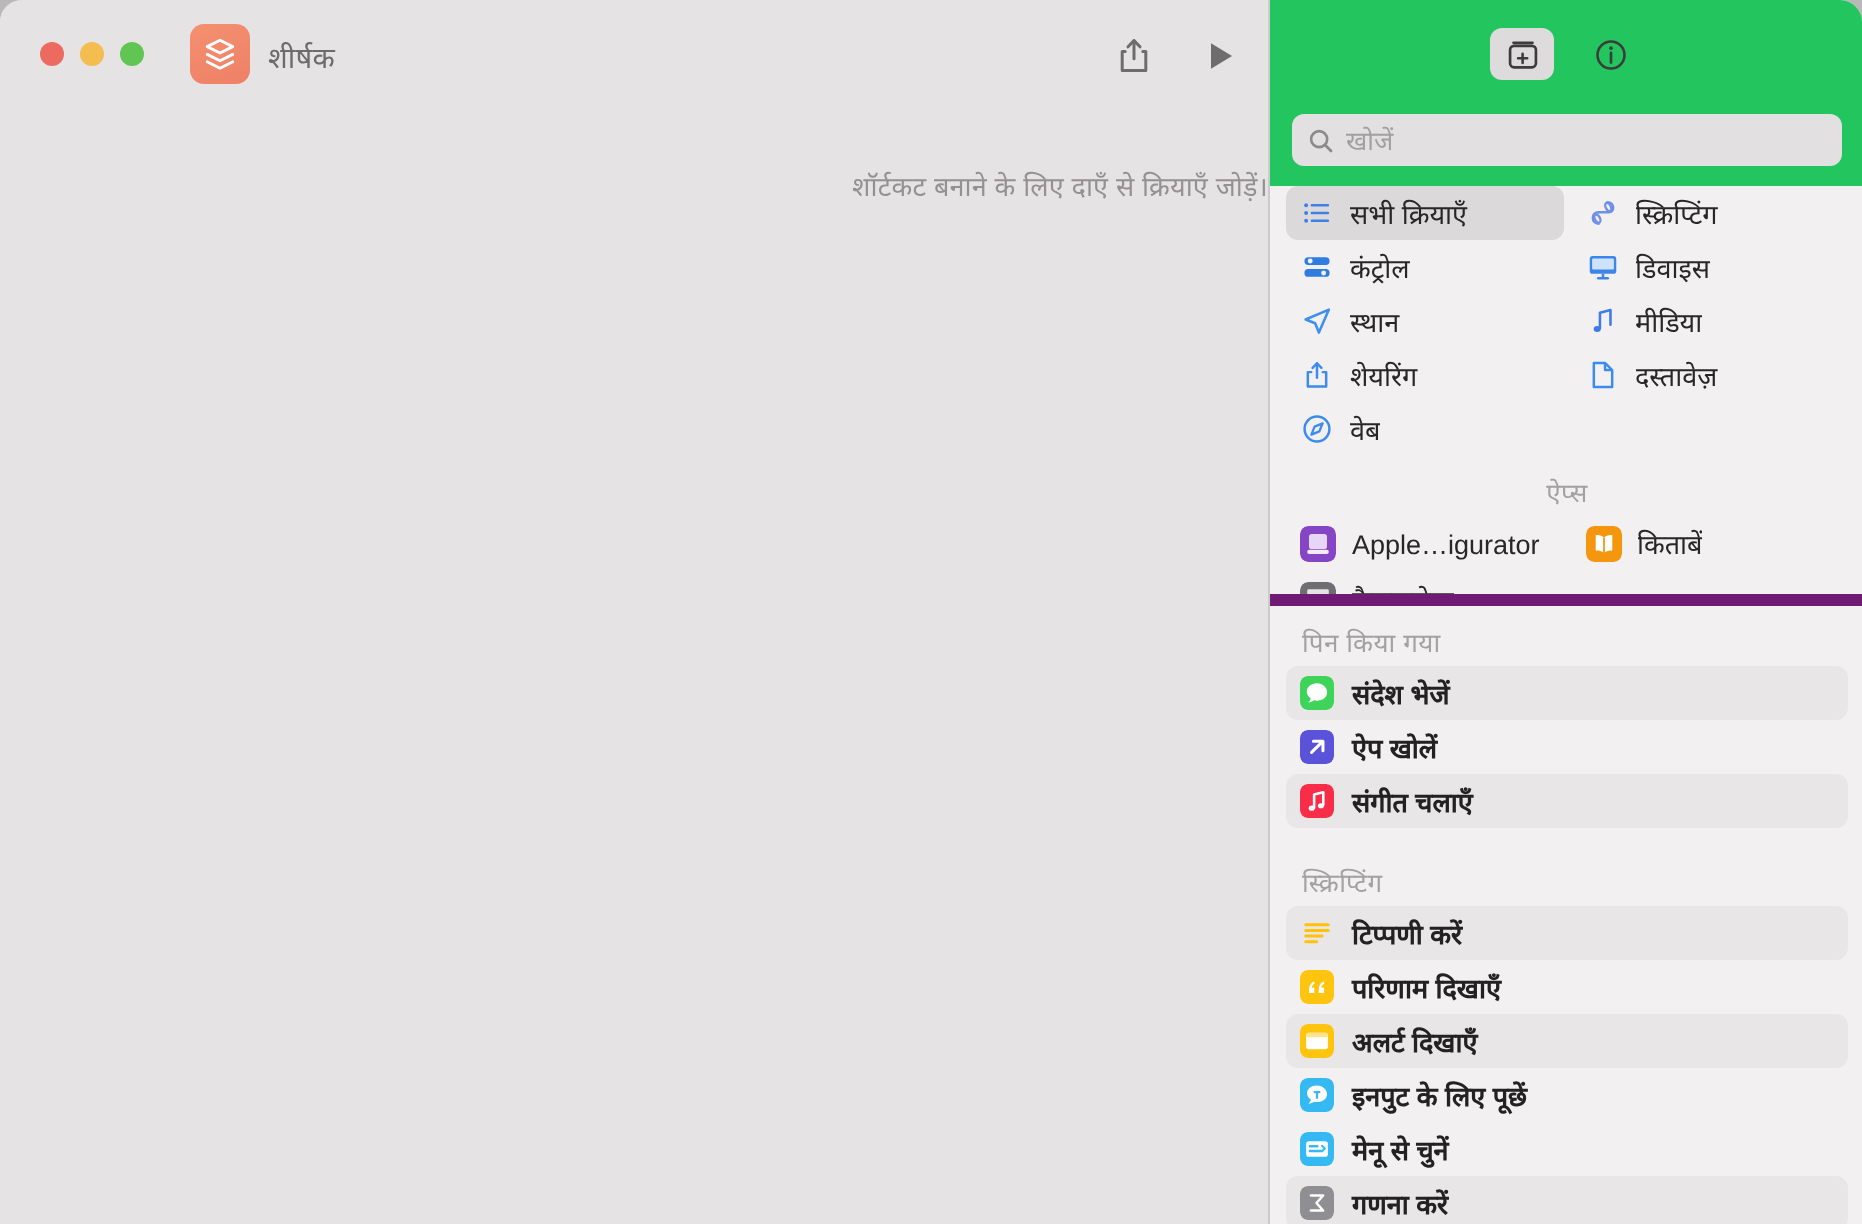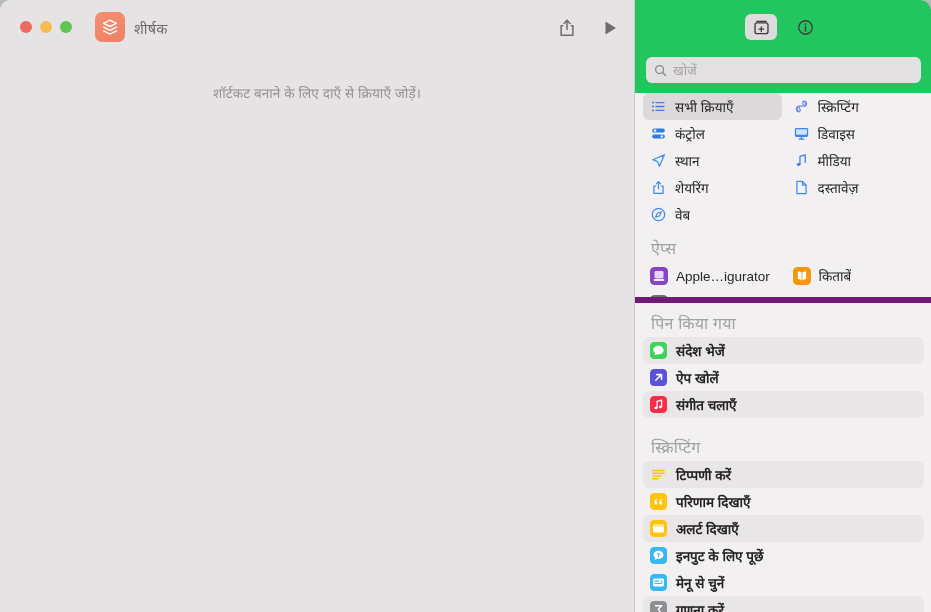--- a/index.html
+++ b/index.html
@@ -97,21 +97,21 @@
     position: absolute;
     top: 52px; left: 0;
     width: 100%;
     height: 560px;
     background: #e6e3e4;
   }
   #empty-msg {
     position: absolute;
     top: 32px;
     width: 100%;
-    text-align: center;
+    text-align: right;
     font-size: 13.5px;
     color: #949192;
     letter-spacing: .1px;
   }
 
   
   #library {
     position: relative;
     width: 297px;
     flex: 0 0 297px;
@@ -169,21 +169,21 @@
   
   #cat-panel {
     position: absolute;
     top: 93px;
     left: 0;
     width: 297px;
     height: 204px;
     overflow: hidden;
     background: #f2f0f1;
   }
-  #cat-inner { padding: 0 8px; }
+  #cat-inner { padding: 0 8px; text-align: center; }
 
   .cat-grid {
     display: grid;
     grid-template-columns: 1fr 1fr;
     column-gap: 4px;
     row-gap: 0;
   }
   .cat-item {
     display: flex;
     align-items: center;
@@ -202,21 +202,21 @@
     justify-content: center;
   }
   .cat-item .cat-lbl {
     font-size: 13.5px;
     color: #282627;
     white-space: nowrap;
     overflow: hidden;
   }
 
   .grp-header {
-    font-size: 16px;
+    font-size: 13px;
     color: #a3a1a2;
     padding: 9px 8px 3px 8px;
     letter-spacing: .2px;
   }
 
   .app-grid {
     display: grid;
     grid-template-columns: 1fr 1fr;
     column-gap: 4px;
   }

